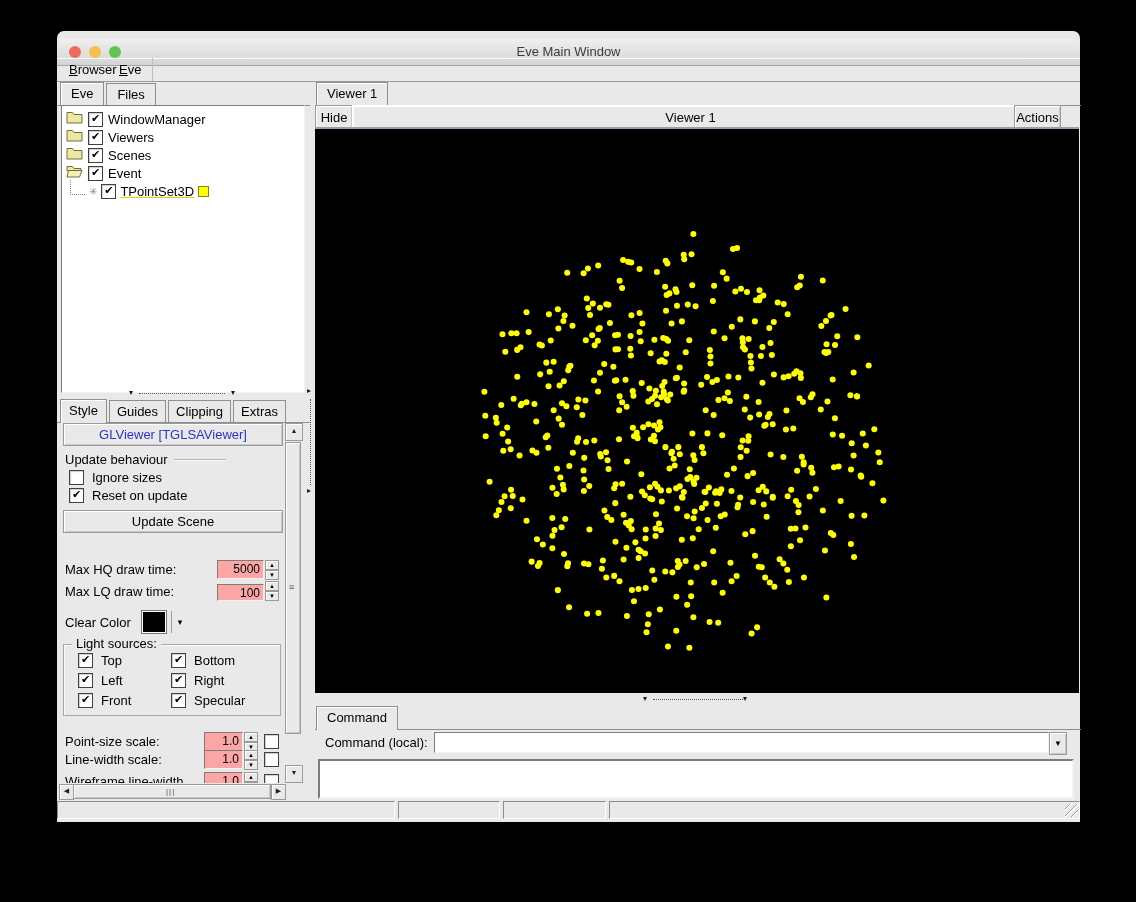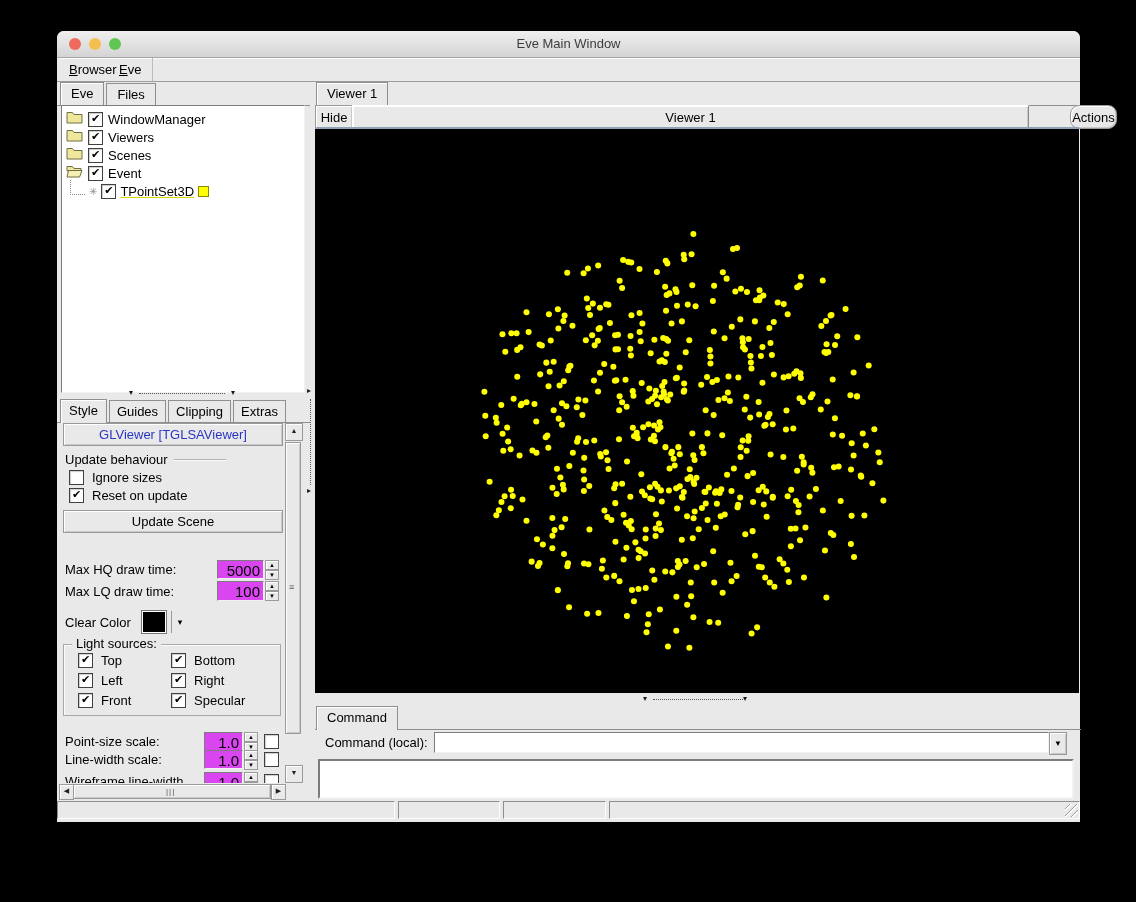--- a/index.html
+++ b/index.html
@@ -2,21 +2,21 @@
 <html><head>
 <meta charset="utf-8">
 <style>
   html,body{margin:0;padding:0;}
   body{width:1136px;height:902px;background:#000;overflow:hidden;
        font-family:"Liberation Sans",sans-serif;font-size:13px;color:#000;
        -webkit-font-smoothing:antialiased;}
   .win{position:absolute;left:57px;top:31px;width:1023px;height:791px;
        background:#e9e9e9;border-radius:7px 7px 0 0;}
   
-  .titlebar{position:absolute;left:0;top:0;width:100%;height:26px;
+  .titlebar{position:absolute;left:0;top:8px;width:100%;height:26px;
        background:linear-gradient(#efefef,#d4d4d4);border-radius:7px 7px 0 0;
        border-bottom:1px solid #a6a6a6;}
   .tl{position:absolute;top:7px;width:12px;height:12px;border-radius:50%;}
   .title-text{position:absolute;left:0;right:0;top:5px;text-align:center;
        font-size:13px;color:#3c3c3c;}
   
   .menubar{position:absolute;left:0;top:27px;width:100%;height:23px;
        border-bottom:1px solid #9c9c9c;box-shadow:inset 0 1px 0 #fafafa;}
   .menu-item{position:absolute;top:3px;padding:1px 6px;}
   .mn{text-decoration:underline;}
@@ -28,22 +28,22 @@
   .btn{display:flex;align-items:center;justify-content:center;cursor:default;}
   .tabstrip{position:absolute;border-bottom:1px solid #8f8f8f;display:flex;align-items:flex-end;}
   .tab{position:relative;background:#e9e9e9;border:1px solid #8f8f8f;border-bottom:none;
        padding:3px 10px 3px 10px;margin-right:2px;font-size:13px;}
   .tab.active{margin-bottom:-1px;padding-bottom:5px;box-shadow:inset 1px 1px 0 #fff;}
   .cb{width:13px;height:13px;background:#fff;border:1px solid #404040;flex:none;
       font:bold 11px/12px "DejaVu Sans",sans-serif;text-align:center;color:#000;
       box-shadow:inset 1px 1px 1px rgba(0,0,0,.2);}
   .row{display:flex;align-items:center;}
   .spin{display:flex;align-items:stretch;height:19px;}
-  .spin-field{background:#d946ef;border:1px solid;border-color:#7c7c7c #f2f2f2 #f2f2f2 #7c7c7c;
-      text-align:right;padding:1px 3px 0 0;font-size:15px;width:42px;}
+  .spin-field{background:#fca5a5;border:1px solid;border-color:#7c7c7c #f2f2f2 #f2f2f2 #7c7c7c;
+      text-align:right;padding:1px 3px 0 0;font-size:12px;width:42px;}
   .spin-btns{display:flex;flex-direction:column;width:14px;margin-left:1px;}
   .spin-btn{flex:1;font-size:6px;line-height:8px;text-align:center;background:#e9e9e9;
       border:1px solid #9a9a9a;box-shadow:inset 1px 1px 0 #fff;}
   .group{border:1px solid #a8a8a8;box-shadow:inset 1px 1px 0 #fbfbfb;position:relative;}
   .group-legend{position:absolute;top:-9px;left:8px;background:#e9e9e9;padding:0 4px;}
   .etch{flex:1;height:0;border-top:1px solid #b3b3b3;border-bottom:1px solid #fbfbfb;margin-left:6px;}
   .dotline-h{height:0;border-top:1px dotted #555;}
   .dotline-v{width:0;border-left:1px dotted #555;}
   .arrow-glyph{font-size:8px;line-height:8px;color:#1a1a1a;}
   .scroll-btn{position:absolute;width:16px;height:16px;background:#e9e9e9;border:1px solid #9a9a9a;
@@ -260,21 +260,21 @@
     <div class="tab active">Viewer 1</div>
   </div>
 
   <div style="position:absolute;left:258px;top:74px;width:765px;height:22px;">
     <div class="raised btn" style="position:absolute;left:0;top:0;width:36px;height:22px;">
         <span>Hide</span>
       </div>
     <div class="raised btn" style="position:absolute;left:37px;top:0;width:675px;height:22px;border-color:#fff #8a8a8a #8a8a8a #fff;">
         <span>Viewer 1</span>
       </div>
-    <div class="raised btn" style="position:absolute;left:755px;top:0;width:45px;height:22px;border-radius:9px;">
+    <div class="raised btn" style="position:absolute;left:699px;top:0;width:45px;height:22px;">
         <span>Actions</span>
       </div>
   </div>
 
   <div style="position:absolute;left:258px;top:96px;width:764px;height:566px;background:#000;border-top:2px solid #8fa3b4;box-sizing:border-box;">
     <svg id="points-svg" width="100%" height="100%" viewBox="0 0 760 562" preserveAspectRatio="none">
         <circle cx="427.5" cy="279.5" r="3" fill="#ffff00"></circle>
         <circle cx="377.6" cy="329.9" r="3" fill="#ffff00"></circle>
         <circle cx="384.9" cy="377.7" r="3" fill="#ffff00"></circle>
         <circle cx="347.2" cy="264.3" r="3" fill="#ffff00"></circle>

